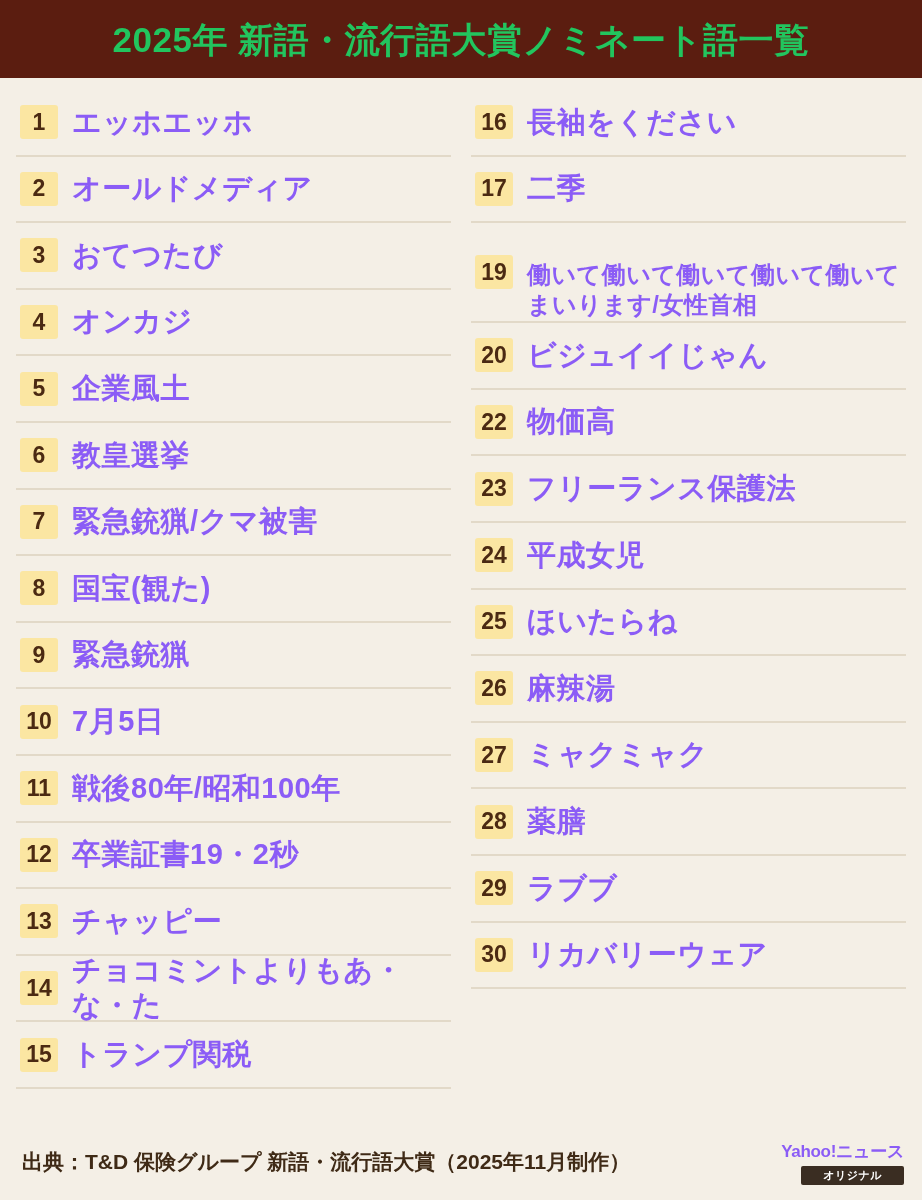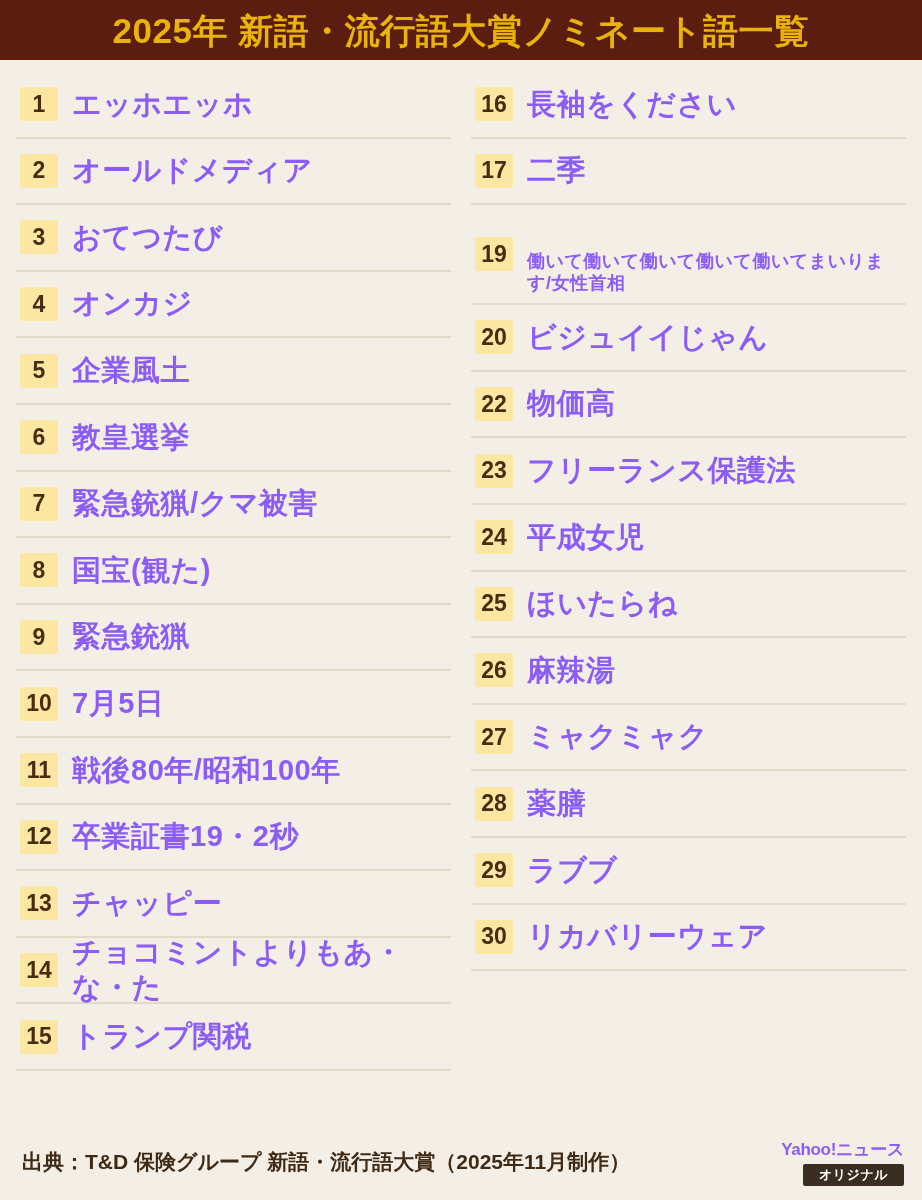--- a/index.html
+++ b/index.html
@@ -20,22 +20,22 @@
     height: 1200px;
     background: #f4efe6;
     box-sizing: border-box;
     display: flex;
     flex-direction: column;
   }
 
   
   .header {
     background: #5b1d10;
-    color: #eab308;
-    height: 60px;
+    color: #22c55e;
+    height: 78px;
     display: flex;
     align-items: center;
     justify-content: center;
     padding: 0 14px;
     box-sizing: border-box;
   }
   .header-title {
     font-size: 35px;
     font-weight: bold;
     letter-spacing: 0.5px;
@@ -92,21 +92,21 @@
 
   .word {
     color: #8b5cf6;
     font-size: 29px;
     font-weight: bold;
     line-height: 1.22;
     letter-spacing: 0.5px;
     word-break: break-all;
   }
   .entry.tall .word {
-    font-size: 18px;
+    font-size: 24px;
     line-height: 1.24;
     margin-top: 36px;
   }
 
   
   .footer {
     flex: 0 0 auto;
     height: 70px;
     display: flex;
     align-items: center;
@@ -129,23 +129,23 @@
   }
   .brand-name {
     font-size: 17px;
     font-weight: bold;
     color: #8b5cf6;
     letter-spacing: -0.3px;
   }
   .brand-badge {
     background: #3a2d22;
     color: #ffffff;
-    font-size: 13px;
-    font-weight: bold;
-    padding: 2px 16px;
+    font-size: 11px;
+    font-weight: bold;
+    padding: 2px 22px;
     border-radius: 2px;
     letter-spacing: 0.5px;
     margin-left: 48px;
   }
 </style>
 </head>
 <body>
 
 <div id="infographic">
 

